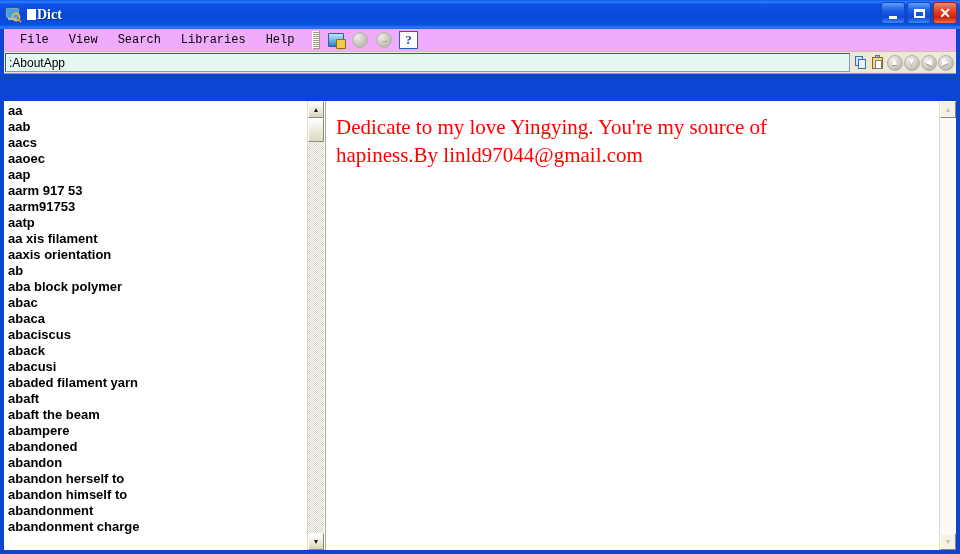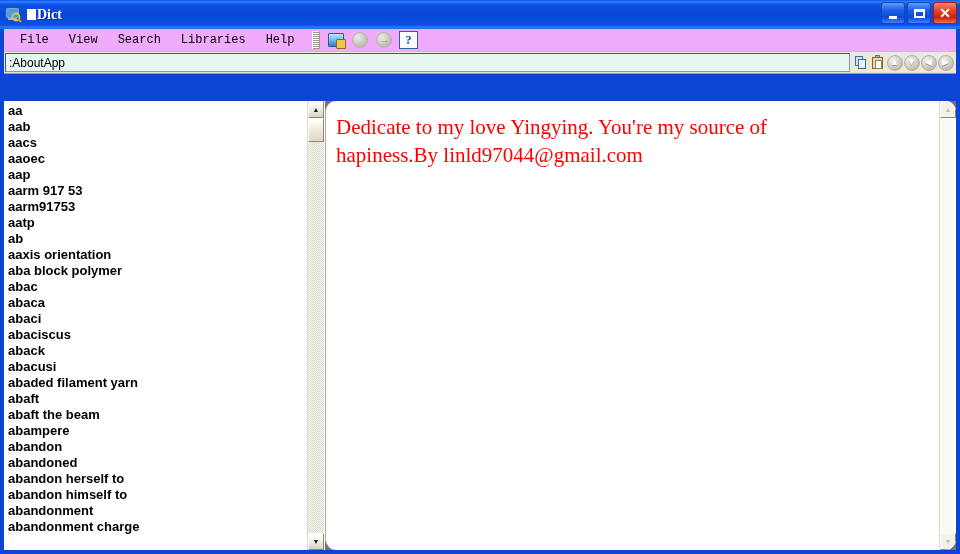--- a/index.html
+++ b/index.html
@@ -359,21 +359,20 @@
   }
 
   
   .contentpane {
     flex: 1 1 auto;
     display: flex;
     background: #ffffff;
     border-left: 1px solid #b0ada0;
     overflow: hidden;
     min-width: 0;
-    border-radius: 11px;
   }
   .content {
     flex: 1 1 auto;
     padding: 12px 10px 0 10px;
     overflow: hidden;
     box-sizing: border-box;
   }
   .content-text {
     font-family: "Liberation Serif", serif;
     font-size: 21px;
@@ -471,35 +470,35 @@
     <div class="listpane">
       <div class="wordlist" id="wordlist">
           <div class="word">aa</div>
           <div class="word">aab</div>
           <div class="word">aacs</div>
           <div class="word">aaoec</div>
           <div class="word">aap</div>
           <div class="word">aarm 917 53</div>
           <div class="word">aarm91753</div>
           <div class="word">aatp</div>
+          <div class="word">aa xis filament</div>
+          <div class="word">aaxis orientation</div>
           <div class="word">ab</div>
-          <div class="word">aaxis orientation</div>
           <div class="word">aba block polymer</div>
           <div class="word">abac</div>
           <div class="word">abaca</div>
-          <div class="word">abaci</div>
           <div class="word">abaciscus</div>
           <div class="word">aback</div>
           <div class="word">abacusi</div>
           <div class="word">abaded filament yarn</div>
           <div class="word">abaft</div>
           <div class="word">abaft the beam</div>
           <div class="word">abampere</div>
+          <div class="word">abandoned</div>
           <div class="word">abandon</div>
-          <div class="word">abandoned</div>
           <div class="word">abandon herself to</div>
           <div class="word">abandon himself to</div>
           <div class="word">abandonment</div>
           <div class="word">abandonment charge</div>
         </div>
       <div class="vscroll dotted">
         <div class="sb-arrow">▲</div>
         <div class="track">
           <div class="thumb" style="top:0"></div>
         </div>

